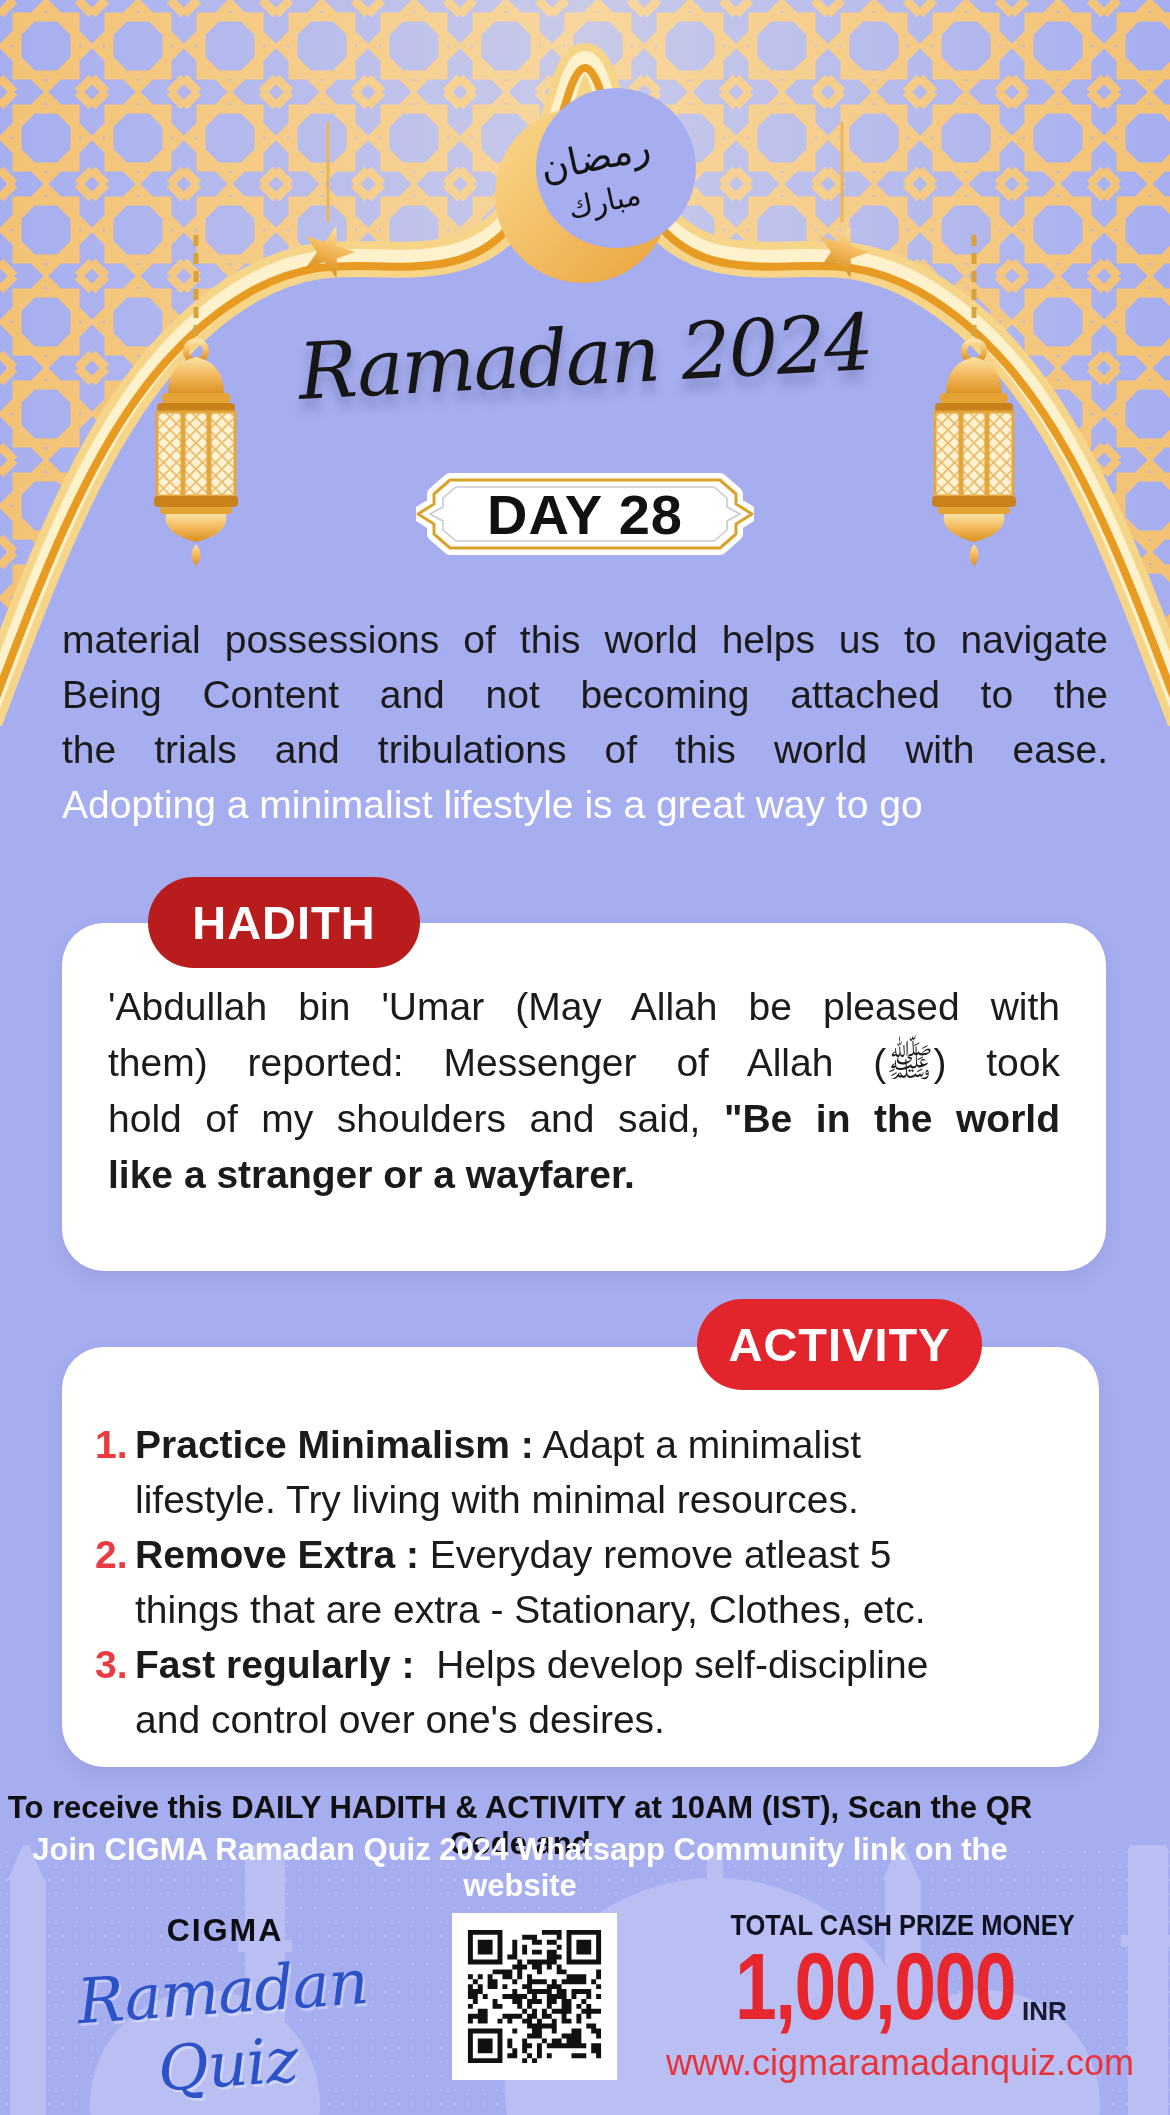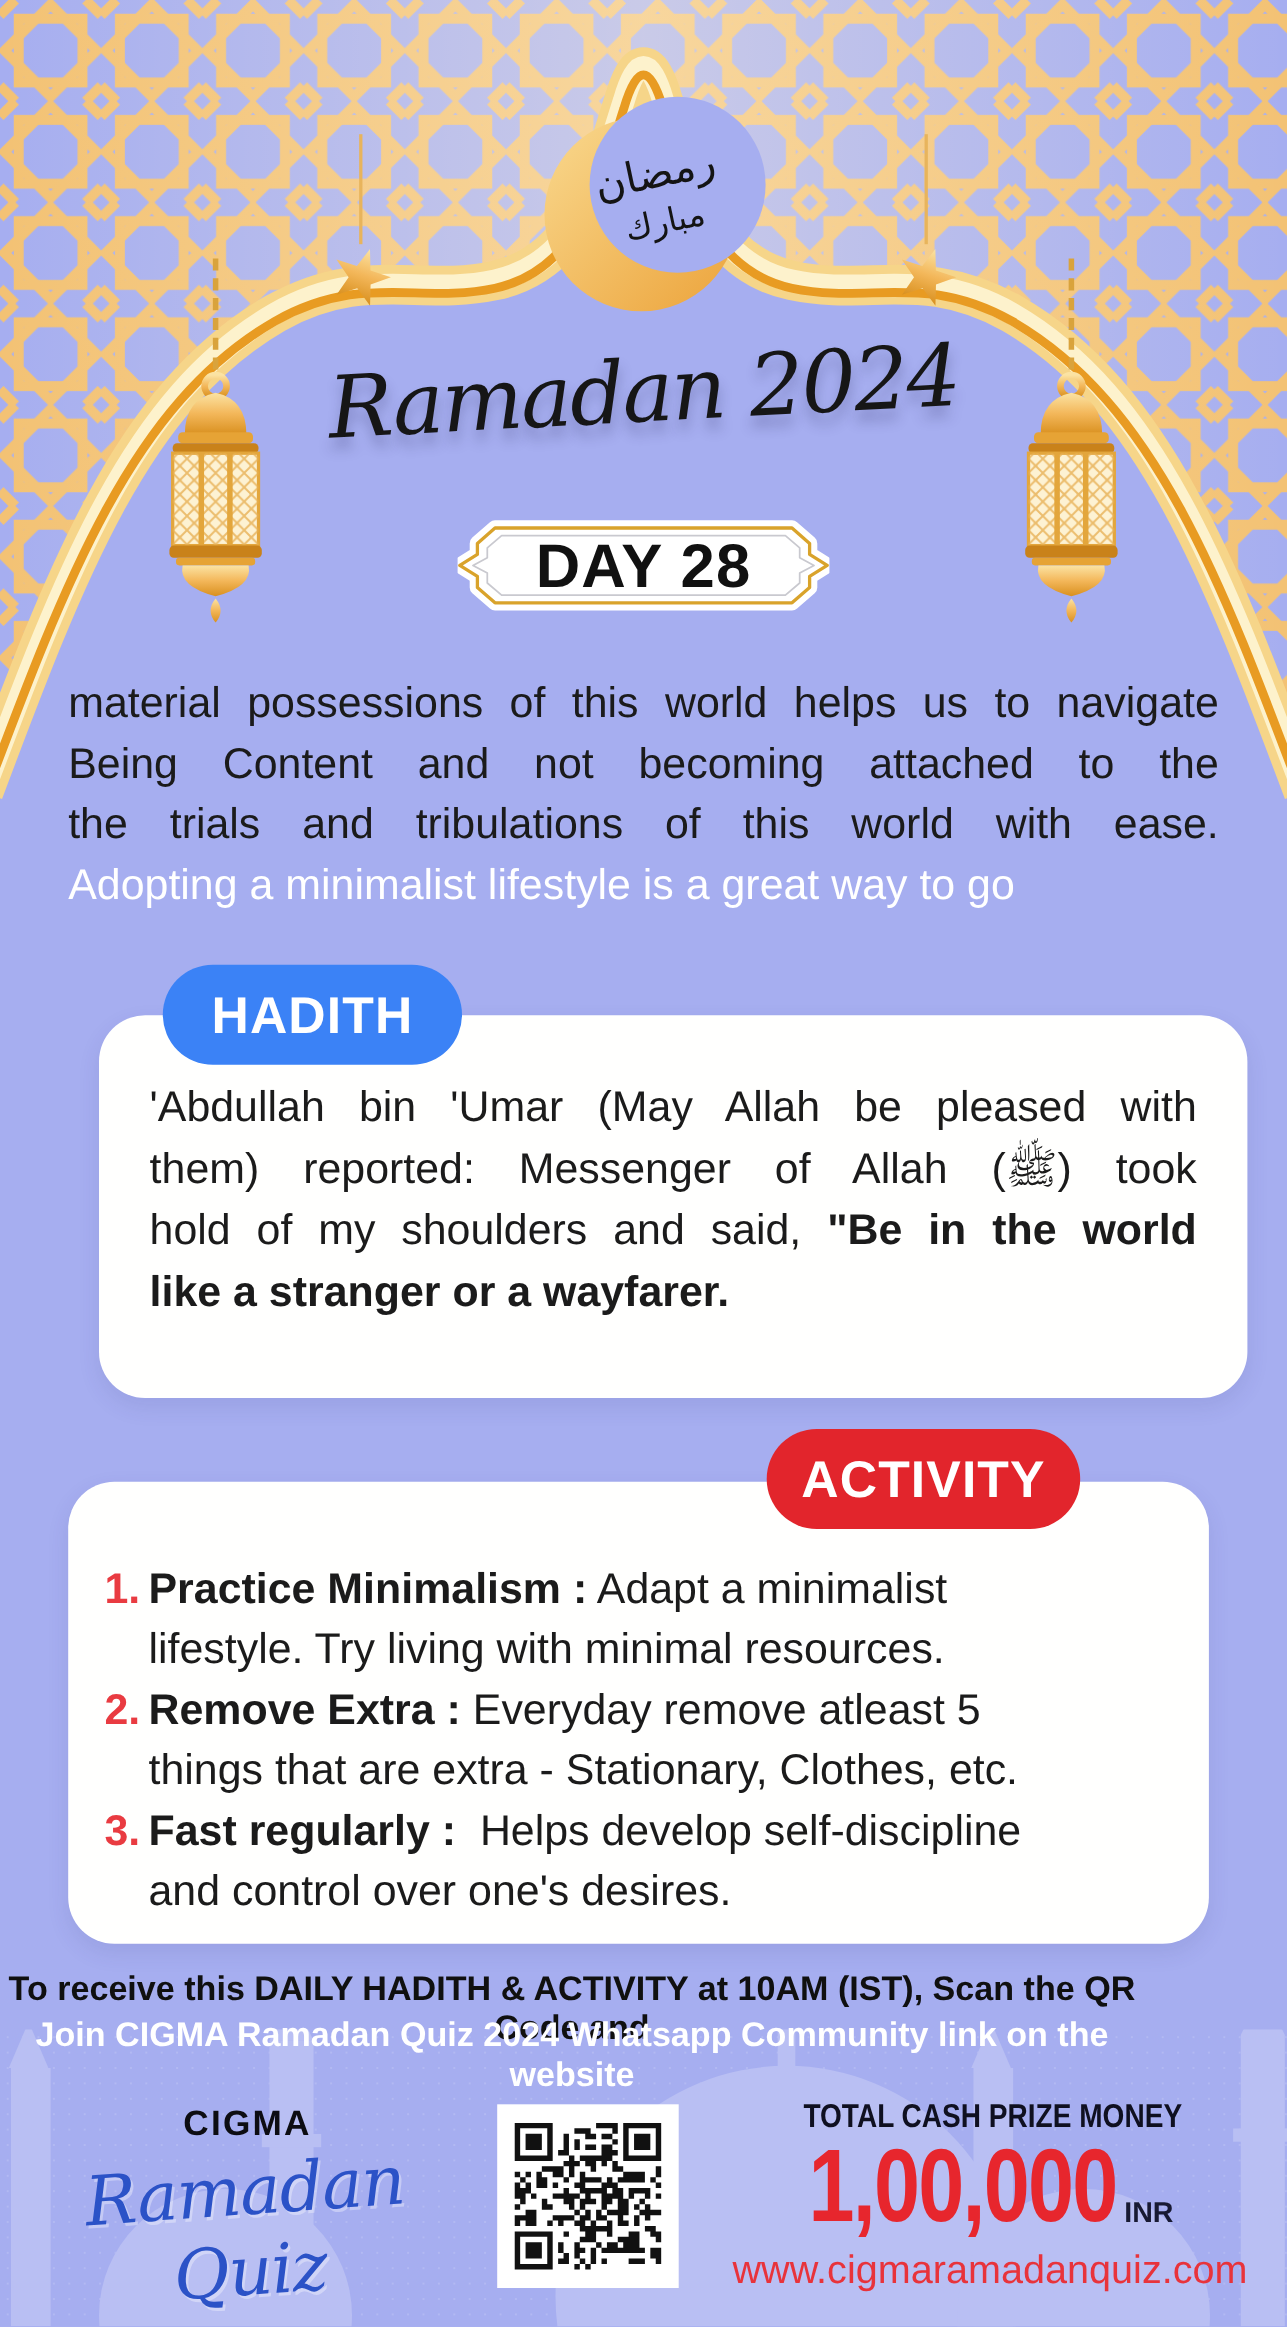--- a/index.html
+++ b/index.html
@@ -22,26 +22,26 @@
 
   
   .intro { position:absolute; left:62px; top:612px; width:1046px; z-index:2; }
   .iline { font-size:39px; line-height:55px; color:#1b1b1b; font-weight:500; }
   .iline.j { text-align:justify; text-align-last:justify; }
   .iline.white { color:#ffffff; }
 
   
   .pill { position:absolute; display:flex; align-items:center; justify-content:center;
     border-radius:46px; color:#fff; font-weight:700; font-size:47px; letter-spacing:1px; z-index:3; }
-  .hadith-pill { left:148px; top:877px; width:272px; height:91px; background:#3b82f6; }
+  .hadith-pill { left:148px; top:877px; width:272px; height:91px; background:#b91c1c; }
   .activity-pill { left:697px; top:1299px; width:285px; height:91px; background:#e2252c; }
 
   .card { position:absolute; background:#fffffe; border-radius:42px; z-index:2;
     box-shadow:0 8px 20px rgba(50,50,120,.10); }
-  .hadith-card { left:62px; top:923px; width:1044px; height:348px; padding:56px 46px 0 46px;margin-left:28px; }
+  .hadith-card { left:62px; top:923px; width:1044px; height:348px; padding:56px 46px 0 46px; }
   .hline { font-size:39px; line-height:56px; color:#1b1b1b; }
   .hline.j { text-align:justify; text-align-last:justify; }
   .hline b, .hline.bold { font-weight:700; }
   .h-ref { font-size:40px; line-height:56px; color:#ee3338; font-weight:500; }
 
   .activity-card { left:62px; top:1347px; width:1037px; height:420px; padding:70px 34px 0 0; }
   .aitem { position:relative; padding-left:73px; font-size:39px; line-height:55px; color:#1b1b1b; }
   .aitem .anum { position:absolute; left:33px; top:0; color:#e93b41; font-weight:700; }
   .aitem b { font-weight:700; }
   .aitem .aline { white-space:pre-wrap;text-align:center; }

